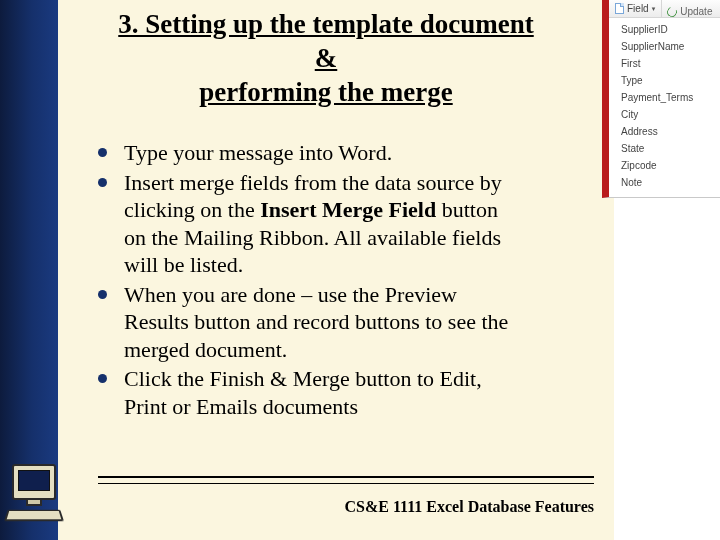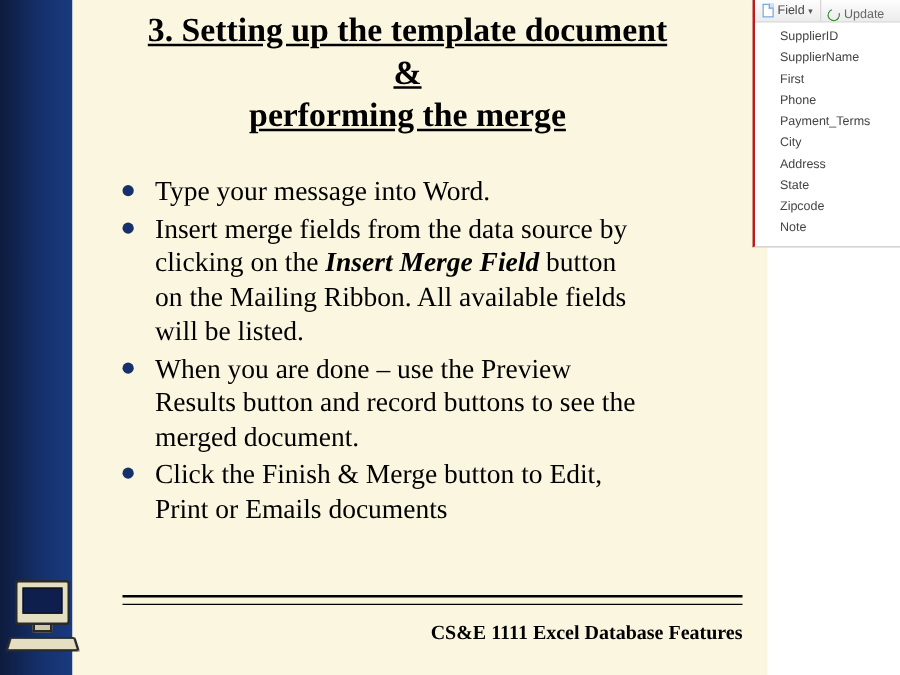--- a/index.html
+++ b/index.html
@@ -42,21 +42,21 @@
     color: #000;
   }
   .bullets li::before {
     content: "";
     position: absolute;
     left: 0; top: 9px;
     width: 9px; height: 9px;
     border-radius: 50%;
     background: #15306b;
   }
-  .bold-italic { font-weight: bold; font-style: italic; }
+  .bold-italic { font-weight: bold; }
   .hr-top {
     position: absolute;
     left: 40px; right: 20px; bottom: 62px;
     border-top: 2px solid #000;
   }
   .hr-bot {
     position: absolute;
     left: 40px; right: 20px; bottom: 56px;
     border-top: 1px solid #000;
   }
@@ -66,21 +66,21 @@
     font-size: 16px;
     font-weight: bold;
     color: #000;
   }
   
   .field-panel {
     position: absolute;
     top: 0; right: 0;
     width: 118px;
     background: #fff;
-    border-left: 2px solid #b91c1c;
+    border-left: 7px solid #b91c1c;
     border-bottom: 1px solid #c9c9c9;
     font-family: "Segoe UI", Tahoma, Arial, sans-serif;
     font-size: 10px;
     color: #444;
     z-index: 5;
   }
   .field-header {
     display: flex;
     height: 18px;
     border-bottom: 1px solid #d6d6d6;
@@ -113,23 +113,22 @@
   }
   .refresh-ico {
     width: 10px; height: 10px;
     border: 1.5px solid #3b8f3b;
     border-radius: 50%;
     border-top-color: transparent;
     transform: rotate(25deg);
   }
   .field-list { padding: 3px 0 6px 0; }
   .field-item {
-    padding: 3px 0;
+    padding: 3px 12px;
     white-space: nowrap;
-    margin-left: 20px;
   }
   
   .computer {
     position: absolute;
     left: 2px; bottom: 12px;
     width: 66px; height: 64px;
     z-index: 6;
   }
   .monitor {
     position: absolute;
@@ -203,21 +202,21 @@
     </div>
     <div class="update-btn">
       <span class="refresh-ico"></span>
       <span>Update</span>
     </div>
   </div>
   <div class="field-list">
     <div class="field-item">SupplierID</div>
     <div class="field-item">SupplierName</div>
     <div class="field-item">First</div>
-    <div class="field-item">Phone</div>
+    <div class="field-item">Type</div>
     <div class="field-item">Payment_Terms</div>
     <div class="field-item">City</div>
     <div class="field-item">Address</div>
     <div class="field-item">State</div>
     <div class="field-item">Zipcode</div>
     <div class="field-item">Note</div>
   </div>
 </div>
 
 <div class="computer">

